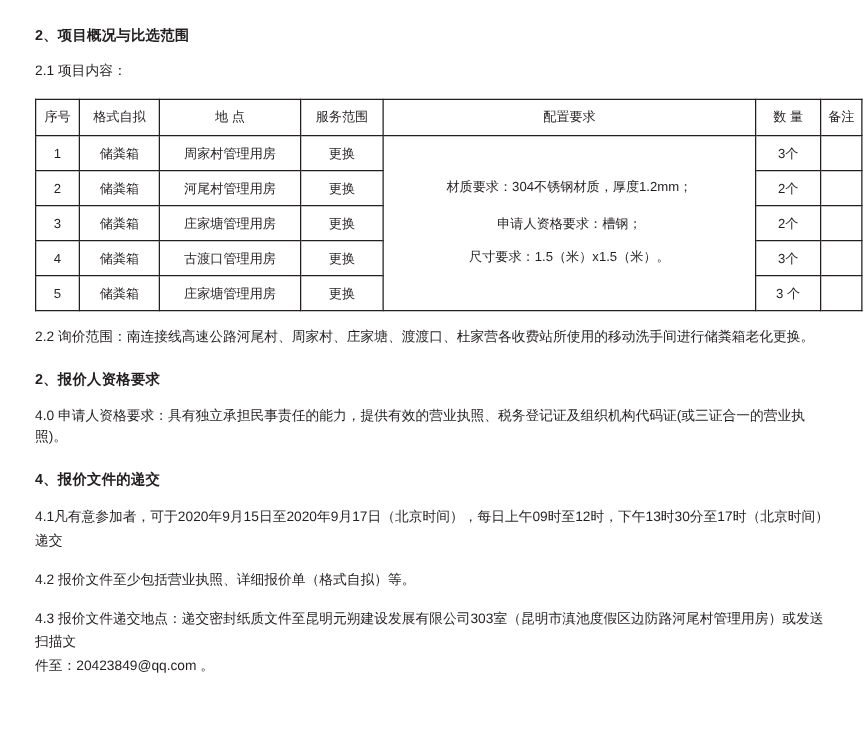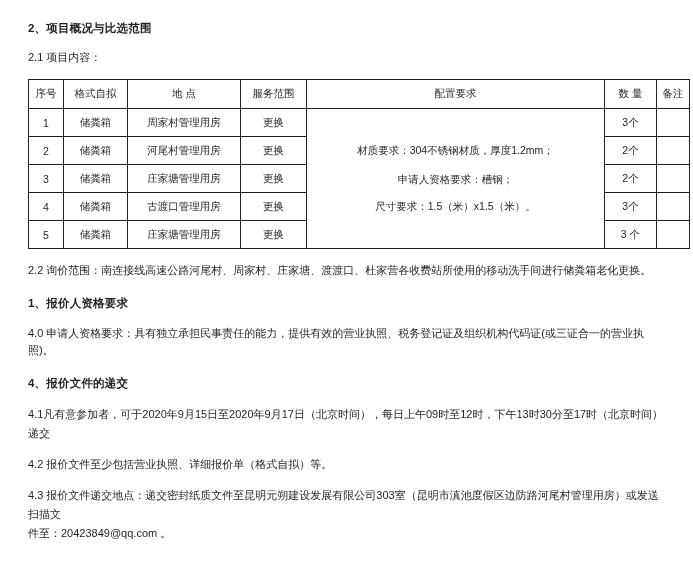--- a/index.html
+++ b/index.html
@@ -151,21 +151,21 @@
         <td>庄家塘管理用房</td>
         <td>更换</td>
         <td>3 个</td>
         <td></td>
       </tr>
     </tbody>
       </table>
 
     <div class="para">2.2 询价范围：南连接线高速公路河尾村、周家村、庄家塘、渡渡口、杜家营各收费站所使用的移动洗手间进行储粪箱老化更换。</div>
 
-    <div class="h-bold sec">1、报价人资格要求</div>
+    <div class="h-bold sec">2、报价人资格要求</div>
 
     <div class="para">4.0 申请人资格要求：具有独立承担民事责任的能力，提供有效的营业执照、税务登记证及组织机构代码证(或三证合一的营业执照)。</div>
 
     <div class="h-bold sec">4、报价文件的递交</div>
 
     <div class="para-wrap">
       <div>4.1凡有意参加者，可于2020年9月15日至2020年9月17日（北京时间），每日上午09时至12时，下午13时30分至17时（北京时间）递交</div>
     </div>
 
     <div class="para" style="margin-top:12px;">4.2 报价文件至少包括营业执照、详细报价单（格式自拟）等。</div>

